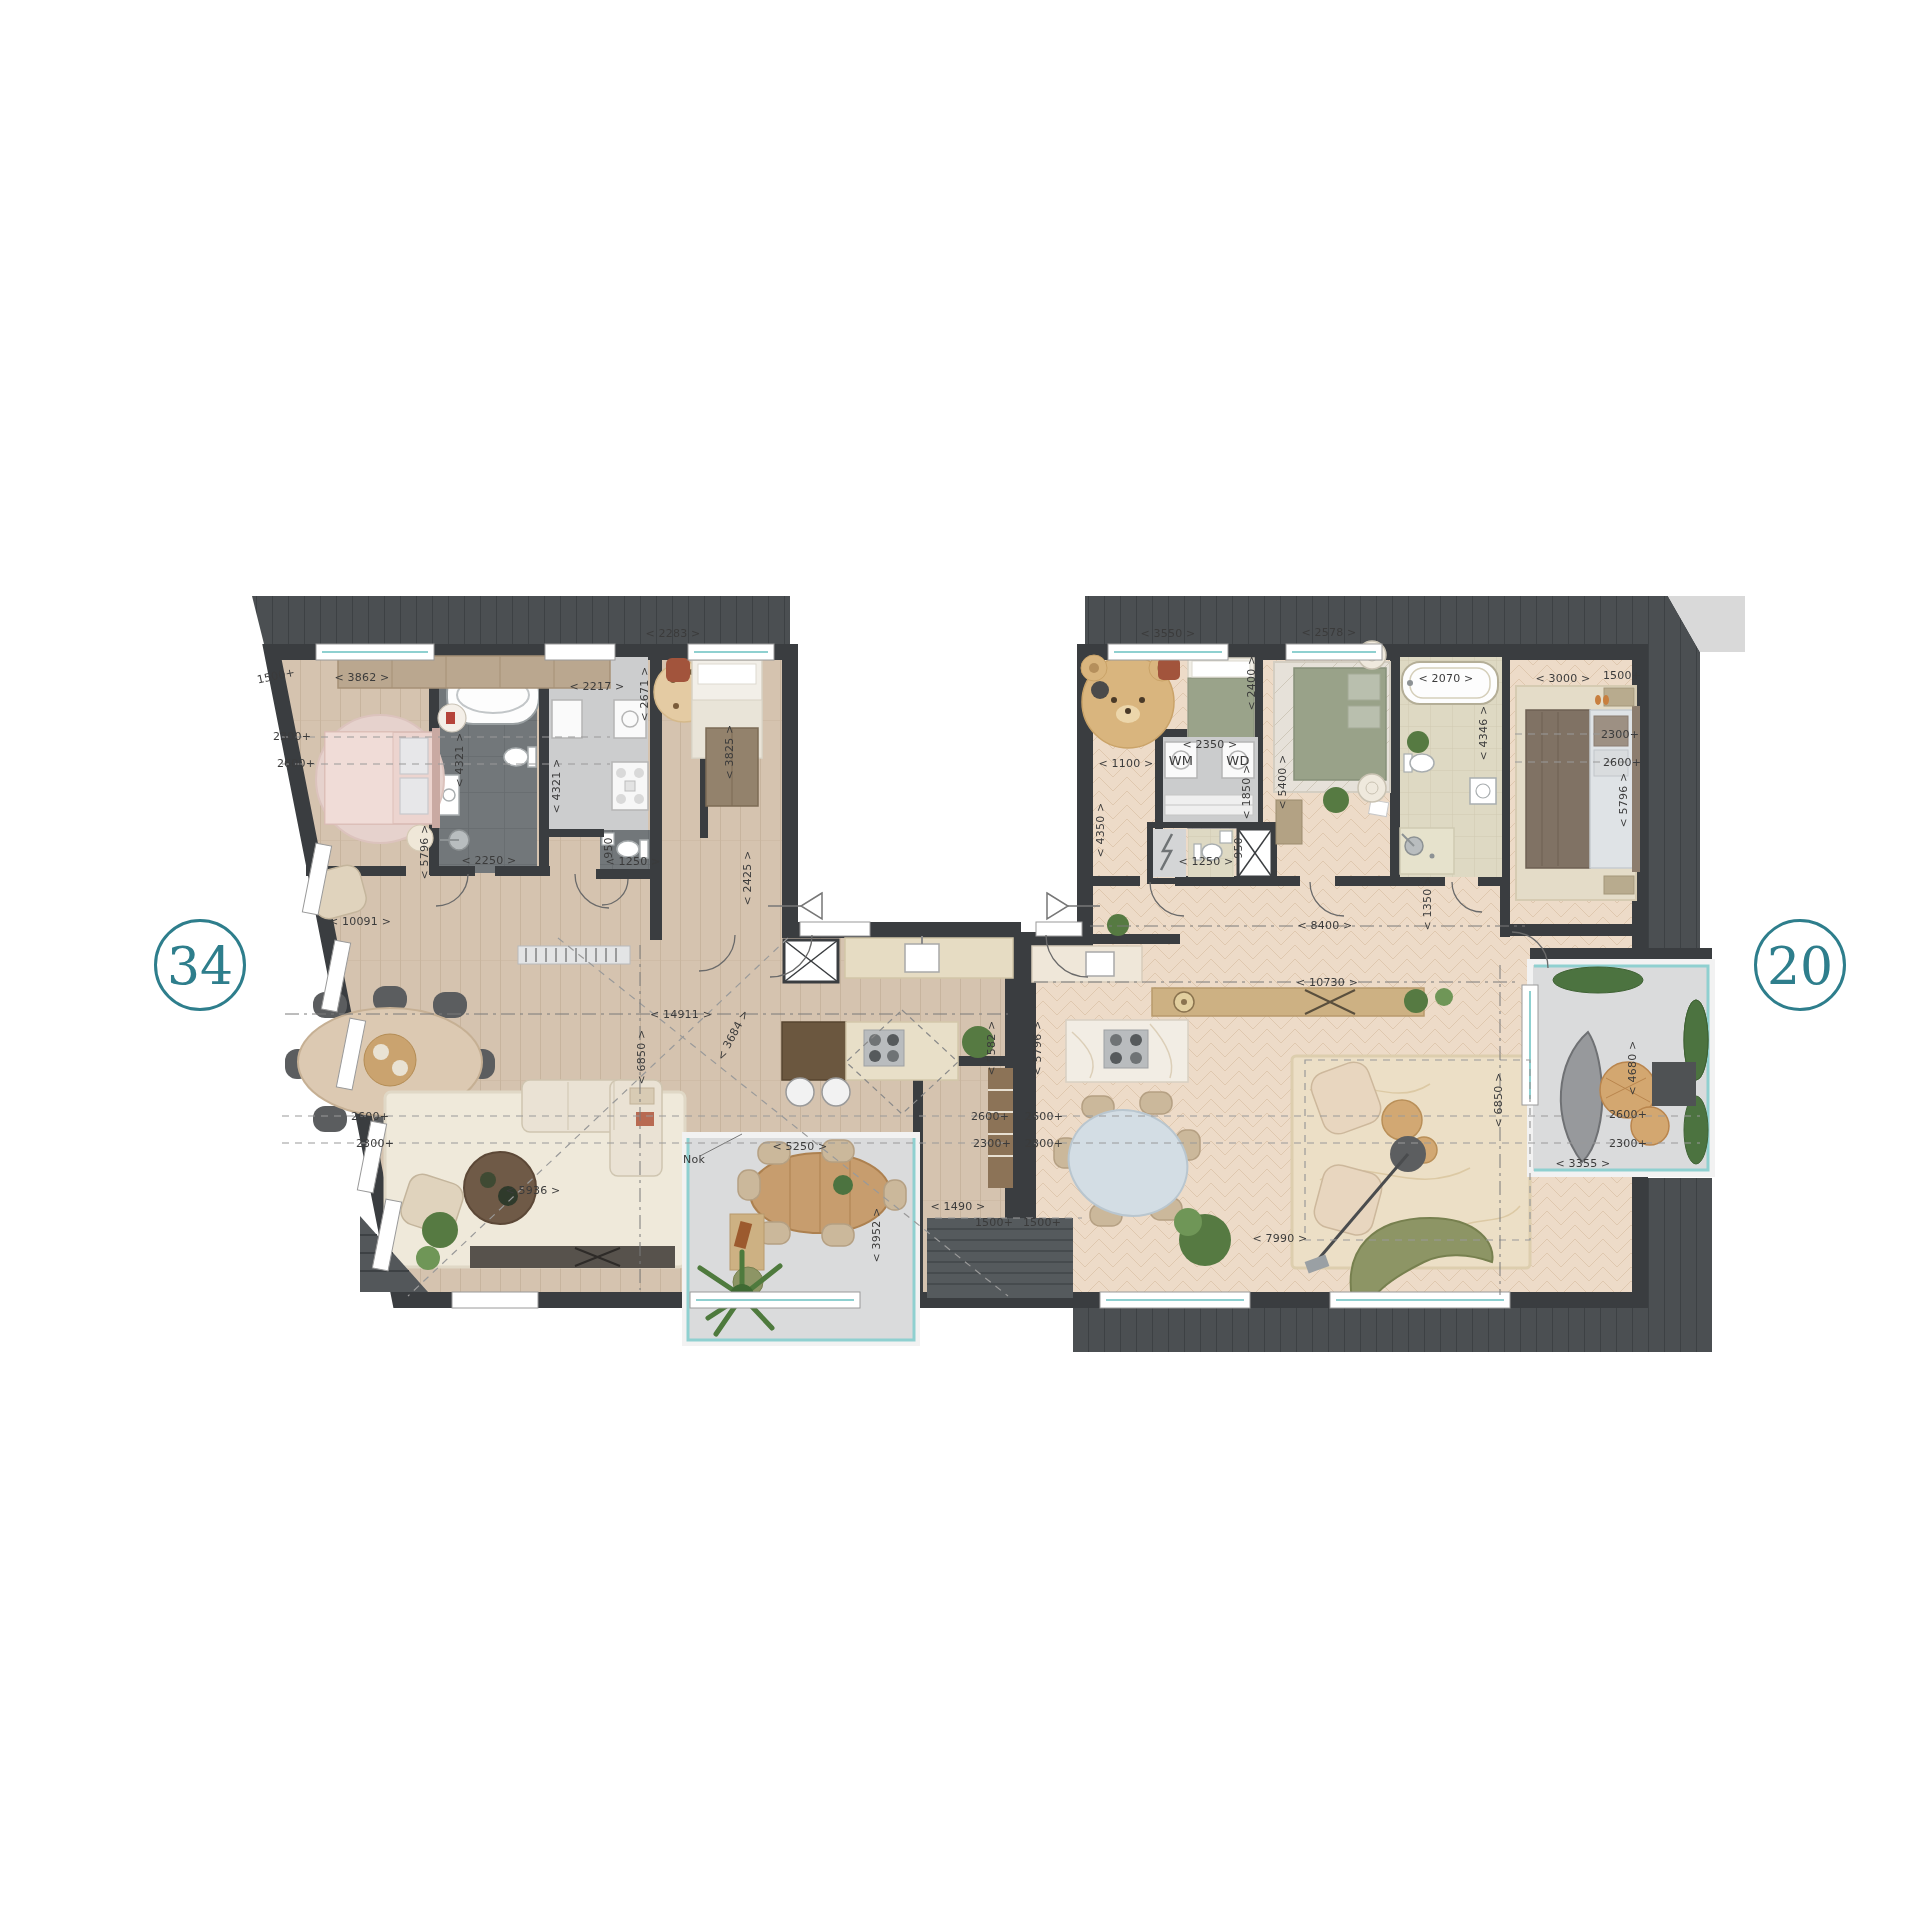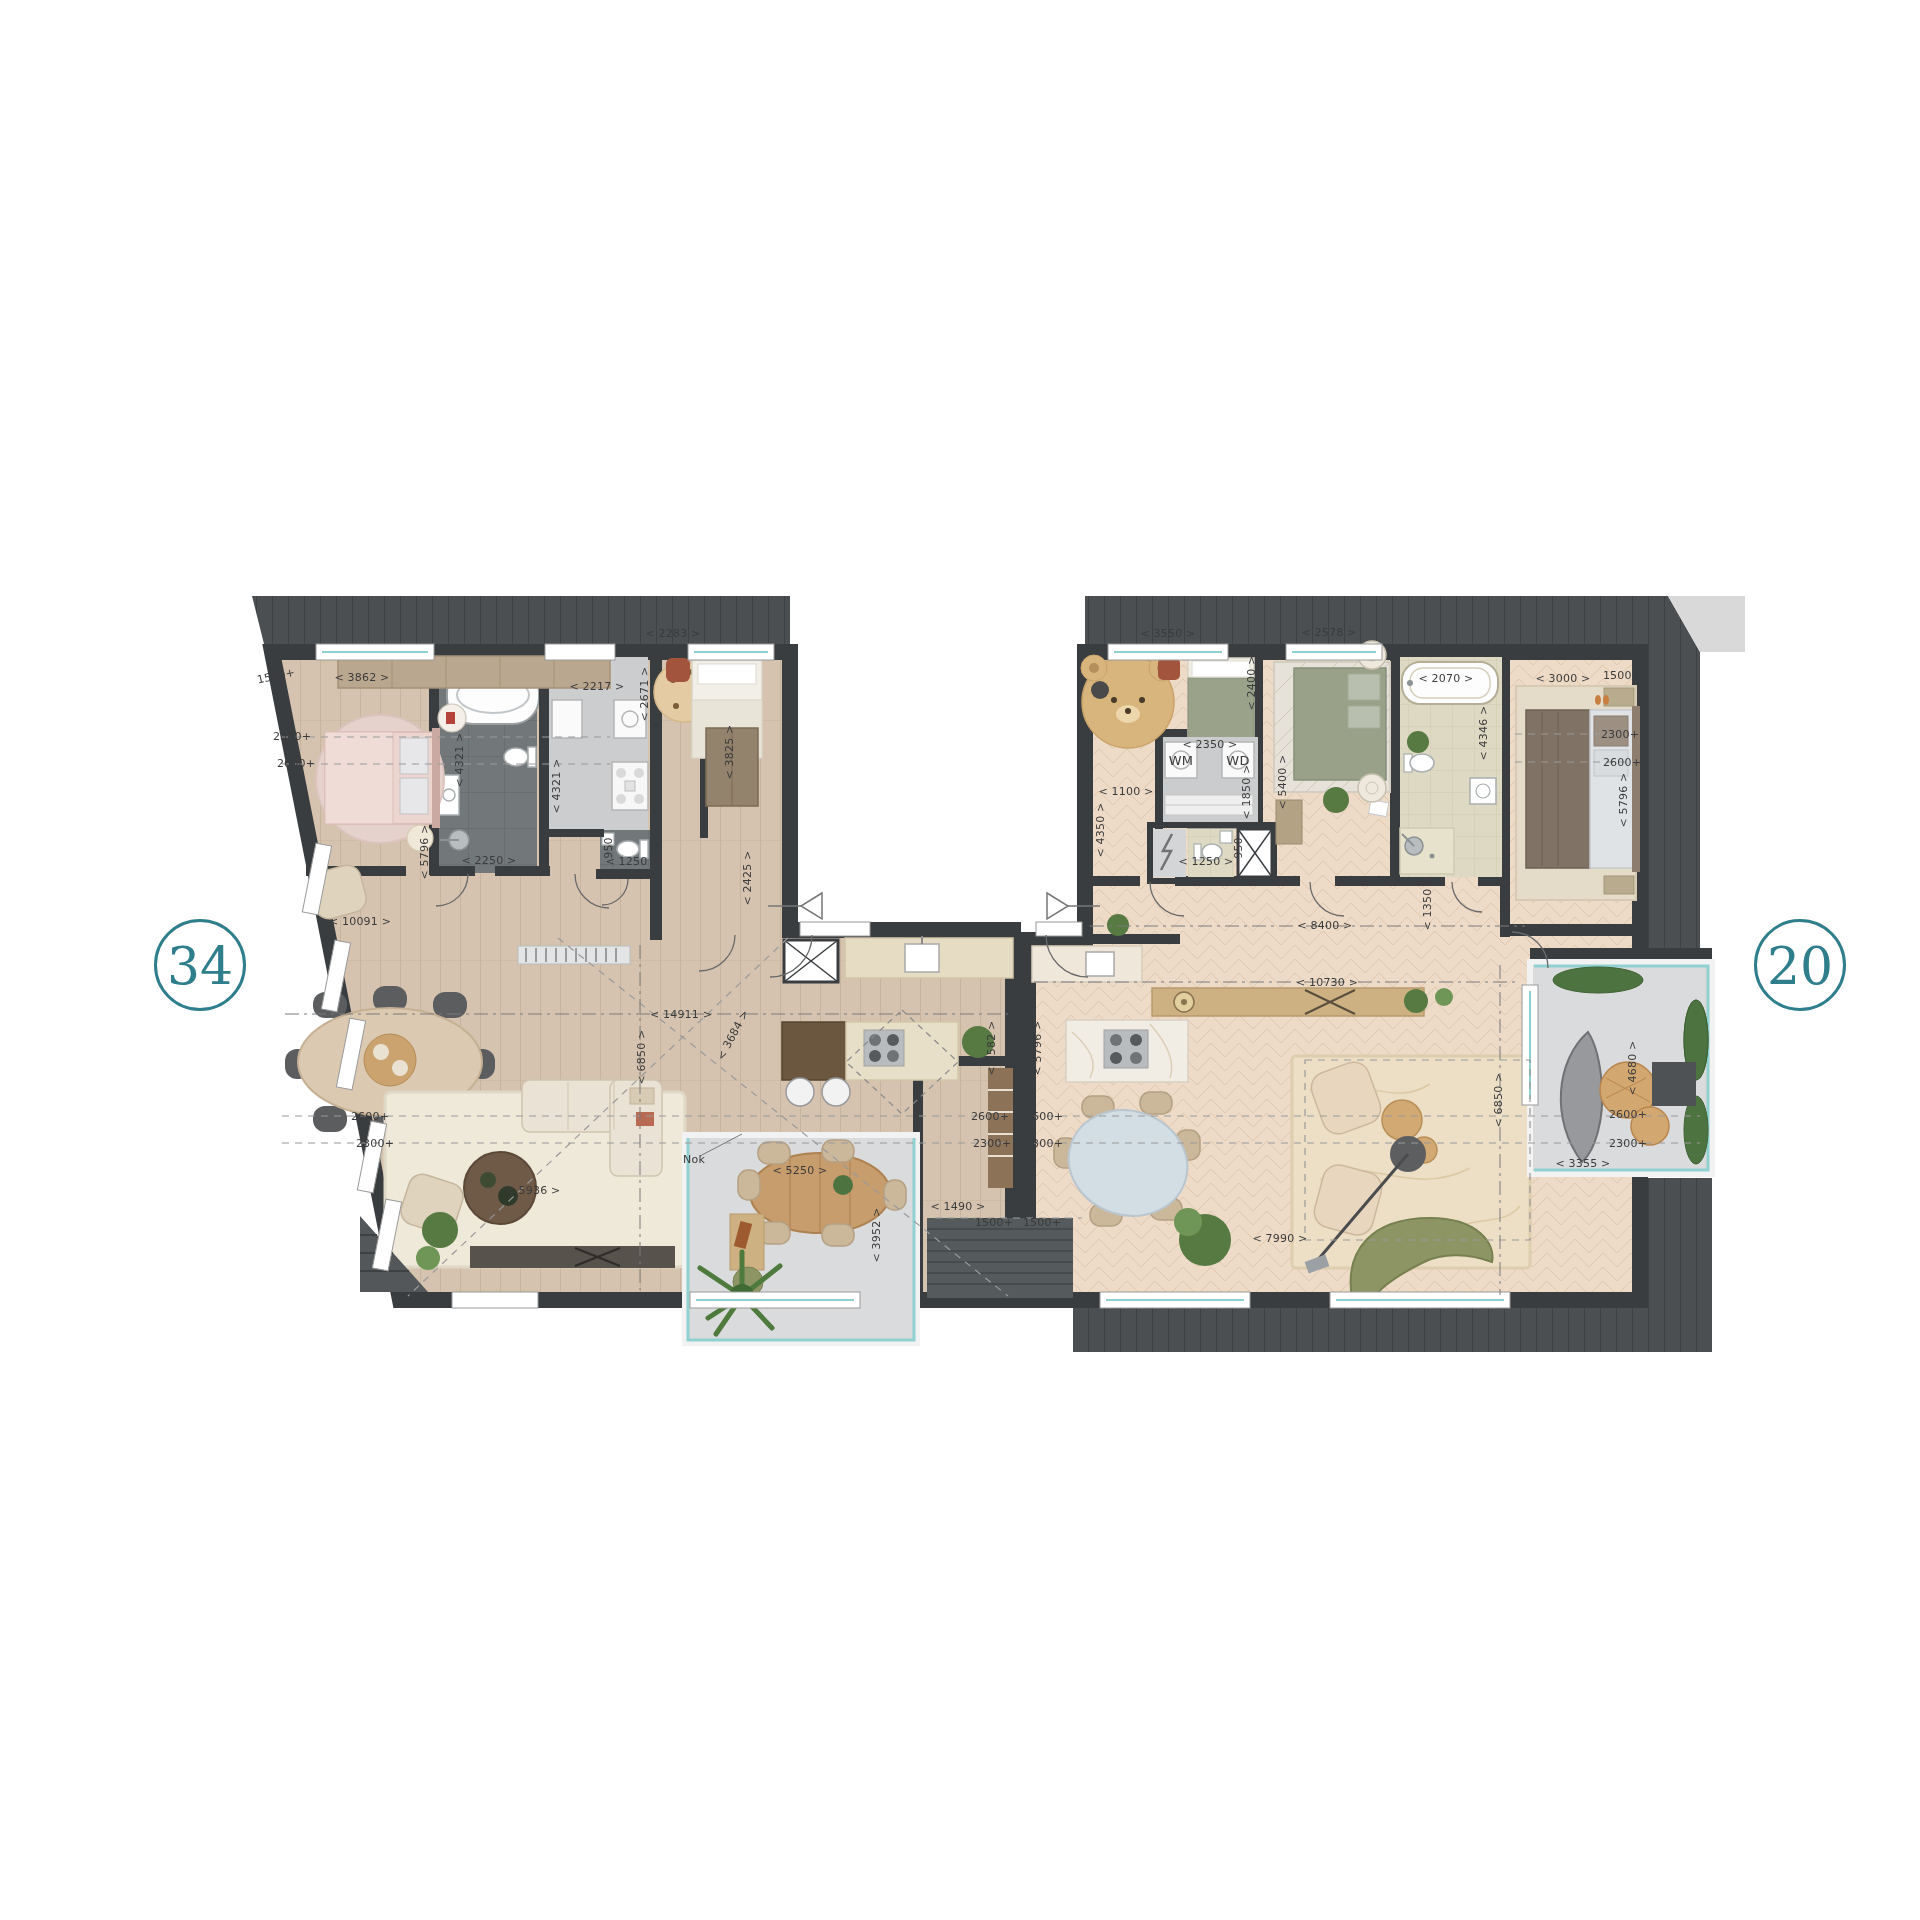--- a/index.html
+++ b/index.html
@@ -561,34 +561,34 @@
       <span class="dim" style="left: 729px; top: 752px; transform: translate(-50%, -50%) rotate(-90deg);">&lt; 3825 &gt;</span>
       <span class="dim" style="left: 747px; top: 878px; transform: translate(-50%, -50%) rotate(-90deg);">&lt; 2425 &gt;</span>
       <span class="dim" style="left: 360px; top: 921px; transform: translate(-50%, -50%) rotate(0deg);">&lt; 10091 &gt;</span>
       <span class="dim" style="left: 681px; top: 1014px; transform: translate(-50%, -50%) rotate(0deg);">&lt; 14911 &gt;</span>
       <span class="dim" style="left: 641px; top: 1057px; transform: translate(-50%, -50%) rotate(-90deg);">&lt; 6850 &gt;</span>
       <span class="dim" style="left: 733px; top: 1035px; transform: translate(-50%, -50%) rotate(-62deg);">&lt; 3684 &gt;</span>
       <span class="dim" style="left: 370px; top: 1116px; transform: translate(-50%, -50%) rotate(0deg);">2600+</span>
       <span class="dim" style="left: 375px; top: 1143px; transform: translate(-50%, -50%) rotate(0deg);">2300+</span>
       <span class="dim" style="left: 533px; top: 1190px; transform: translate(-50%, -50%) rotate(0deg);">&lt; 5936 &gt;</span>
       <span class="dim" style="left: 694px; top: 1159px; transform: translate(-50%, -50%) rotate(0deg);">Nok</span>
-      <span class="dim" style="left: 800px; top: 1146px; transform: translate(-50%, -50%) rotate(0deg); margin-top: 24px;">&lt; 5250 &gt;</span>
+      <span class="dim" style="left: 800px; top: 1146px; transform: translate(-50%, -50%) rotate(0deg);">&lt; 5250 &gt;</span>
       <span class="dim" style="left: 876px; top: 1235px; transform: translate(-50%, -50%) rotate(-90deg);">&lt; 3952 &gt;</span>
       <span class="dim" style="left: 958px; top: 1206px; transform: translate(-50%, -50%) rotate(0deg);">&lt; 1490 &gt;</span>
       <span class="dim" style="left: 994px; top: 1222px; transform: translate(-50%, -50%) rotate(0deg);">1500+</span>
       <span class="dim" style="left: 992px; top: 1143px; transform: translate(-50%, -50%) rotate(0deg);">2300+</span>
       <span class="dim" style="left: 990px; top: 1116px; transform: translate(-50%, -50%) rotate(0deg);">2600+</span>
       <span class="dim" style="left: 991px; top: 1048px; transform: translate(-50%, -50%) rotate(-90deg);">&lt; 5582 &gt;</span>
       <span class="dim" style="left: 1037px; top: 1048px; transform: translate(-50%, -50%) rotate(-90deg);">&lt; 5796 &gt;</span>
       <span class="dim" style="left: 1044px; top: 1116px; transform: translate(-50%, -50%) rotate(0deg);">2600+</span>
       <span class="dim" style="left: 1044px; top: 1143px; transform: translate(-50%, -50%) rotate(0deg);">2300+</span>
       <span class="dim" style="left: 1042px; top: 1222px; transform: translate(-50%, -50%) rotate(0deg);">1500+</span>
       <span class="dim" style="left: 1168px; top: 633px; transform: translate(-50%, -50%) rotate(0deg);">&lt; 3550 &gt;</span>
       <span class="dim" style="left: 1251px; top: 683px; transform: translate(-50%, -50%) rotate(-90deg);">&lt; 2400 &gt;</span>
-      <span class="dim" style="left: 1126px; top: 791px; transform: translate(-50%, -50%) rotate(0deg); text-align: right;">&lt; 1100 &gt;</span>
+      <span class="dim" style="left: 1126px; top: 763px; transform: translate(-50%, -50%) rotate(0deg); text-align: right;">&lt; 1100 &gt;</span>
       <span class="dim" style="left: 1100px; top: 830px; transform: translate(-50%, -50%) rotate(-90deg);">&lt; 4350 &gt;</span>
       <span class="dim" style="left: 1210px; top: 744px; transform: translate(-50%, -50%) rotate(0deg);">&lt; 2350 &gt;</span>
       <span class="dim" style="left: 1246px; top: 792px; transform: translate(-50%, -50%) rotate(-90deg);">&lt; 1850 &gt;</span>
       <span class="dim" style="left: 1329px; top: 632px; transform: translate(-50%, -50%) rotate(0deg);">&lt; 2578 &gt;</span>
       <span class="dim" style="left: 1282px; top: 782px; transform: translate(-50%, -50%) rotate(-90deg);">&lt; 5400 &gt;</span>
       <span class="dim" style="left: 1446px; top: 678px; transform: translate(-50%, -50%) rotate(0deg);">&lt; 2070 &gt;</span>
       <span class="dim" style="left: 1483px; top: 733px; transform: translate(-50%, -50%) rotate(-90deg);">&lt; 4346 &gt;</span>
       <span class="dim" style="left: 1563px; top: 678px; transform: translate(-50%, -50%) rotate(0deg);">&lt; 3000 &gt;</span>
       <span class="dim" style="left: 1622px; top: 675px; transform: translate(-50%, -50%) rotate(0deg);">1500+</span>
       <span class="dim" style="left: 1620px; top: 734px; transform: translate(-50%, -50%) rotate(0deg);">2300+</span>

